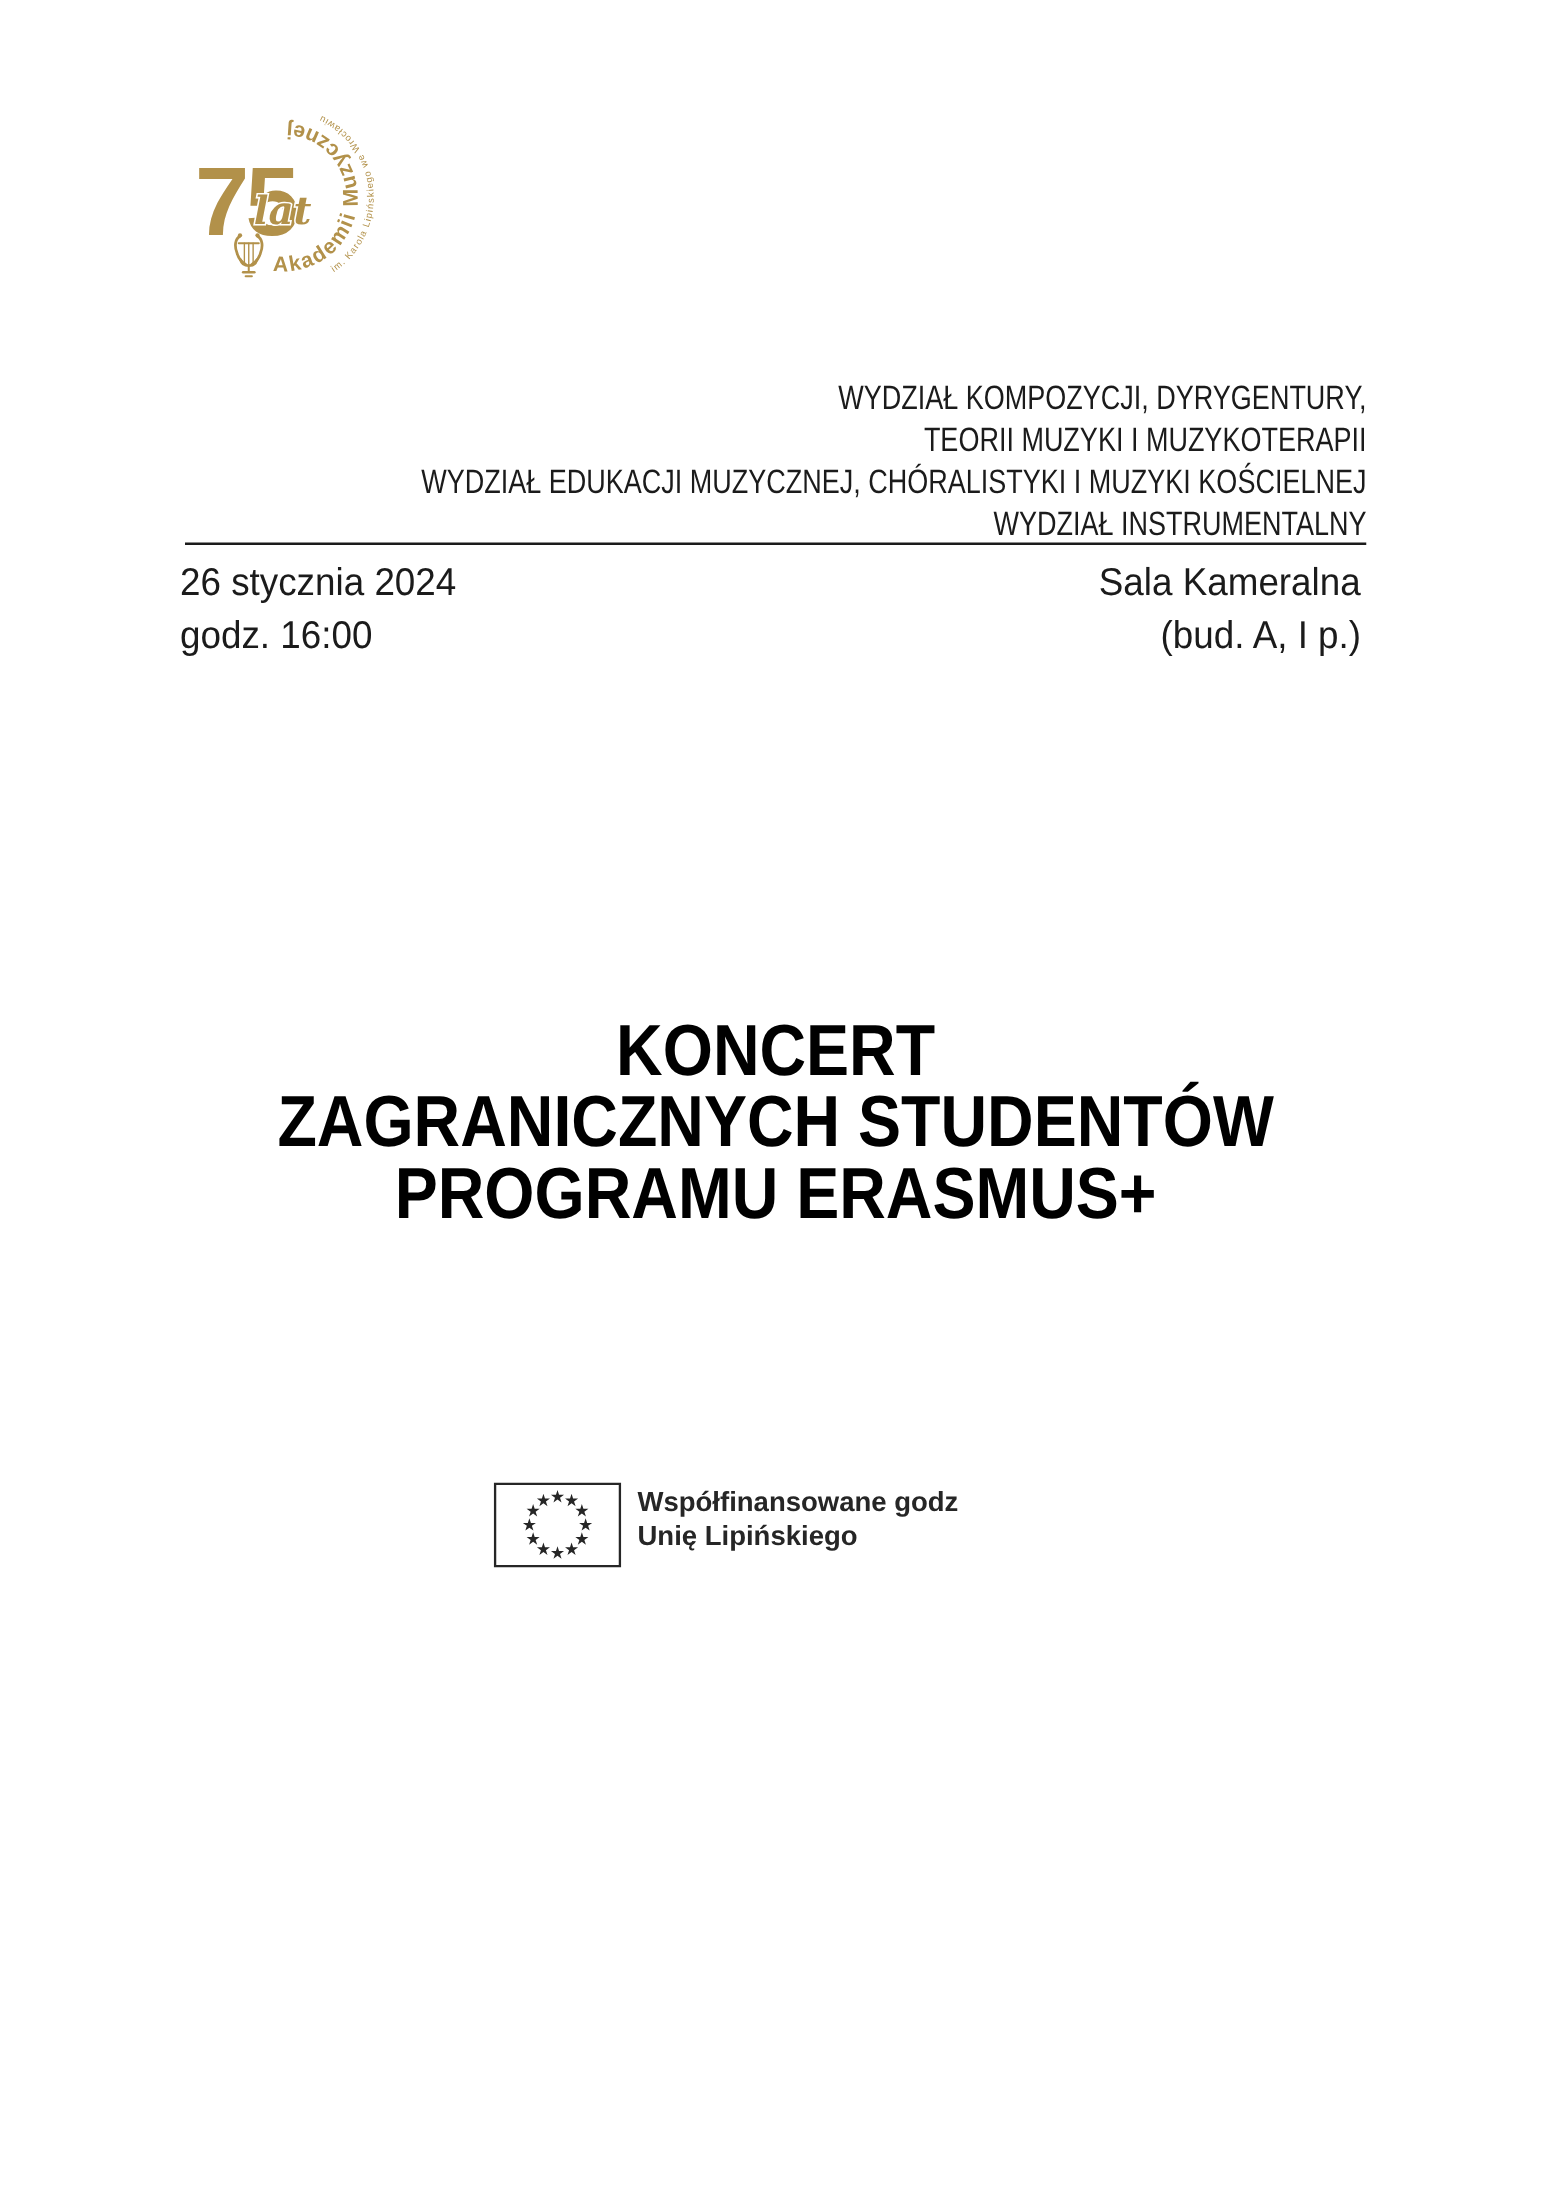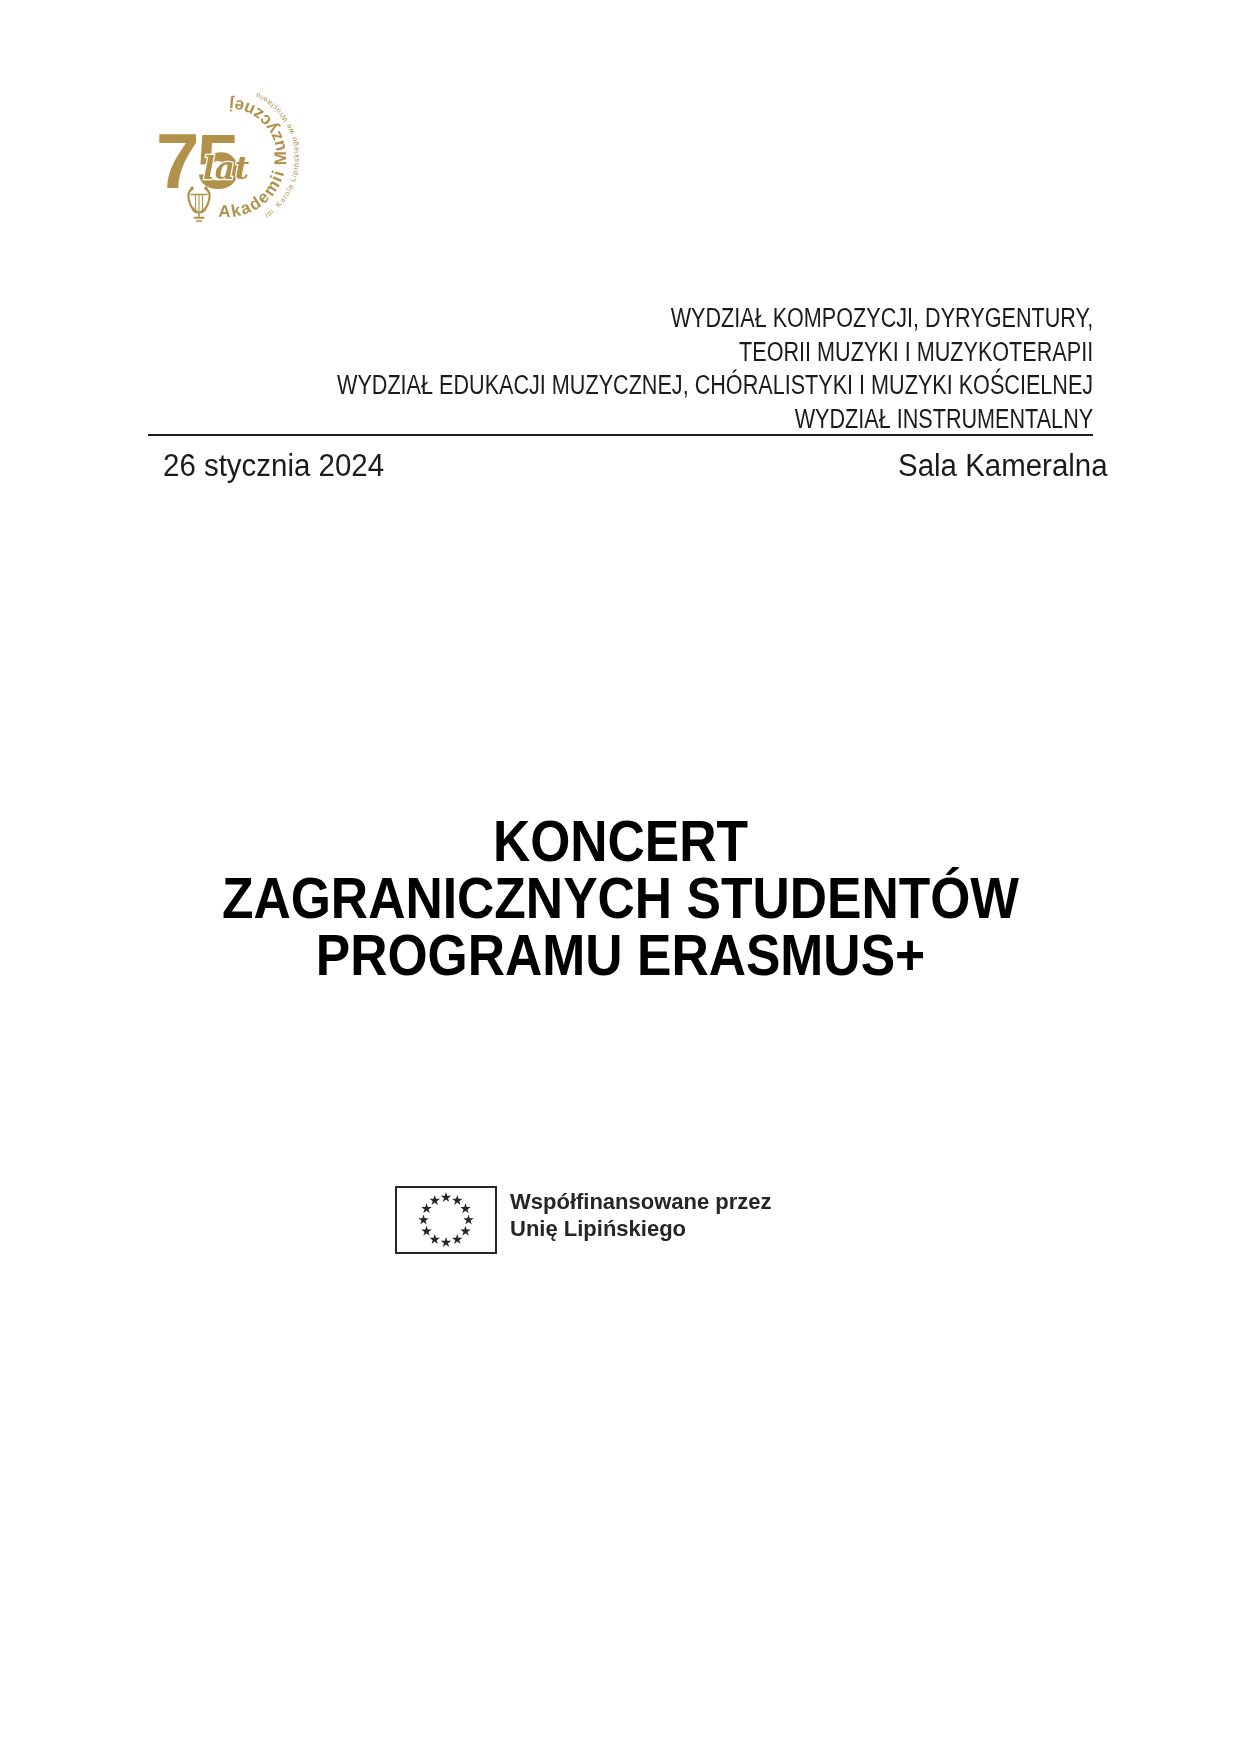--- a/index.html
+++ b/index.html
@@ -13,21 +13,21 @@
   .logo-arc{font-family:"Liberation Sans",sans-serif;font-weight:bold;font-size:17px;letter-spacing:1.5px;fill:var(--gold);}
   .logo-arc-outer{font-family:"Liberation Sans",sans-serif;font-size:7.5px;letter-spacing:0.9px;fill:var(--gold);}
   .lyre{stroke:var(--gold);fill:none;stroke-linecap:round;}
 
   
   .faculty{position:absolute;right:148px;top:302px;text-align:right;font-size:27px;line-height:33.5px;white-space:nowrap;color:var(--ink);transform:scaleX(0.80);transform-origin:100% 0;}
 
   .divider{position:absolute;left:148px;top:434px;width:945px;border-top:2px solid var(--ink);}
 
   
-  .event-row{position:absolute;left:163px;width:945px;display:flex;justify-content:space-between;font-size:31px;line-height:40px;color:var(--ink);white-space:nowrap;}
+  .event-row{position:absolute;left:144px;width:945px;display:flex;justify-content:space-between;font-size:31px;line-height:40px;color:var(--ink);white-space:nowrap;}
   .row1{top:446px;}
   .row2{top:488px;}
   .ev-left{transform:scaleX(0.95);transform-origin:0 50%;}
   .ev-right{transform:scaleX(0.95);transform-origin:100% 50%;}
 
   
   .title{position:absolute;left:0;right:0;top:812px;text-align:center;font-weight:bold;font-size:58px;line-height:57px;color:#000000;white-space:nowrap;transform:scaleX(0.89);transform-origin:50% 0;}
 
   
   .eu{position:absolute;left:395px;top:1186px;display:flex;align-items:flex-start;}
@@ -71,20 +71,24 @@
     <div>WYDZIAŁ EDUKACJI MUZYCZNEJ, CHÓRALISTYKI I MUZYKI KOŚCIELNEJ</div>
     <div>WYDZIAŁ INSTRUMENTALNY</div>
   </div>
 
   <div class="divider"></div>
 
   <div class="event-row row1">
     <span class="ev-left">26 stycznia 2024</span>
     <span class="ev-right">Sala Kameralna</span>
   </div>
+  <div class="event-row row2">
+    <span class="ev-left">godz. 16:00</span>
+    <span class="ev-right">(bud. A, I p.)</span>
+  </div>
 
   <div class="title">
     <div>KONCERT</div>
     <div>ZAGRANICZNYCH STUDENTÓW</div>
     <div>PROGRAMU ERASMUS+</div>
   </div>
 
   <div class="eu">
     <svg class="eu-flag" viewBox="0 0 102 68" width="102" height="68">
       <defs>
@@ -100,18 +104,18 @@
         <use href="#star" transform="translate(62.25,53.49)"></use>
         <use href="#star" transform="translate(51,56.5)"></use>
         <use href="#star" transform="translate(39.75,53.49)"></use>
         <use href="#star" transform="translate(31.51,45.25)"></use>
         <use href="#star" transform="translate(28.5,34)"></use>
         <use href="#star" transform="translate(31.51,22.75)"></use>
         <use href="#star" transform="translate(39.75,14.51)"></use>
       </g>
     </svg>
     <div class="eu-text">
-      <div>Współfinansowane przez</div>
+      <div>Współfinansowane godz</div>
       <div>Unię Lipińskiego</div>
     </div>
   </div>
 
 </div>
 
 </body></html>

